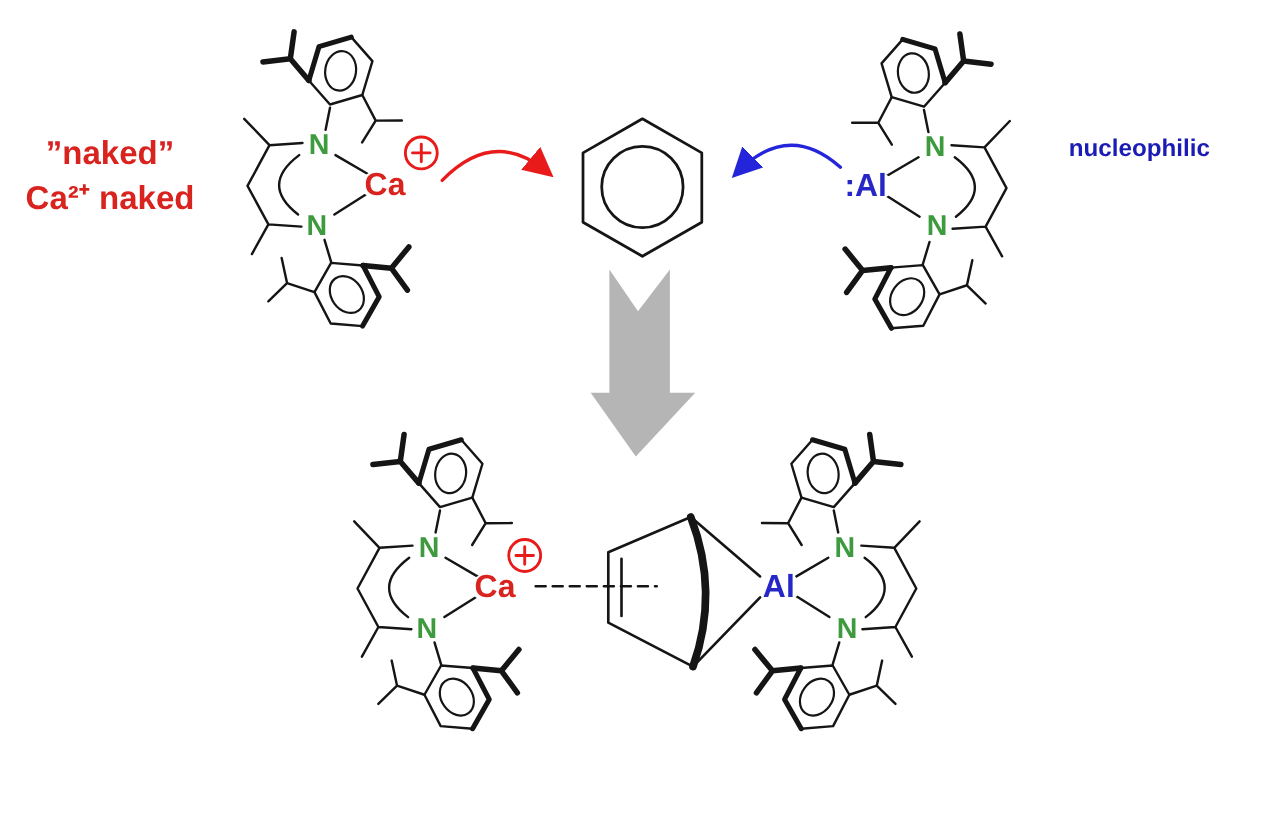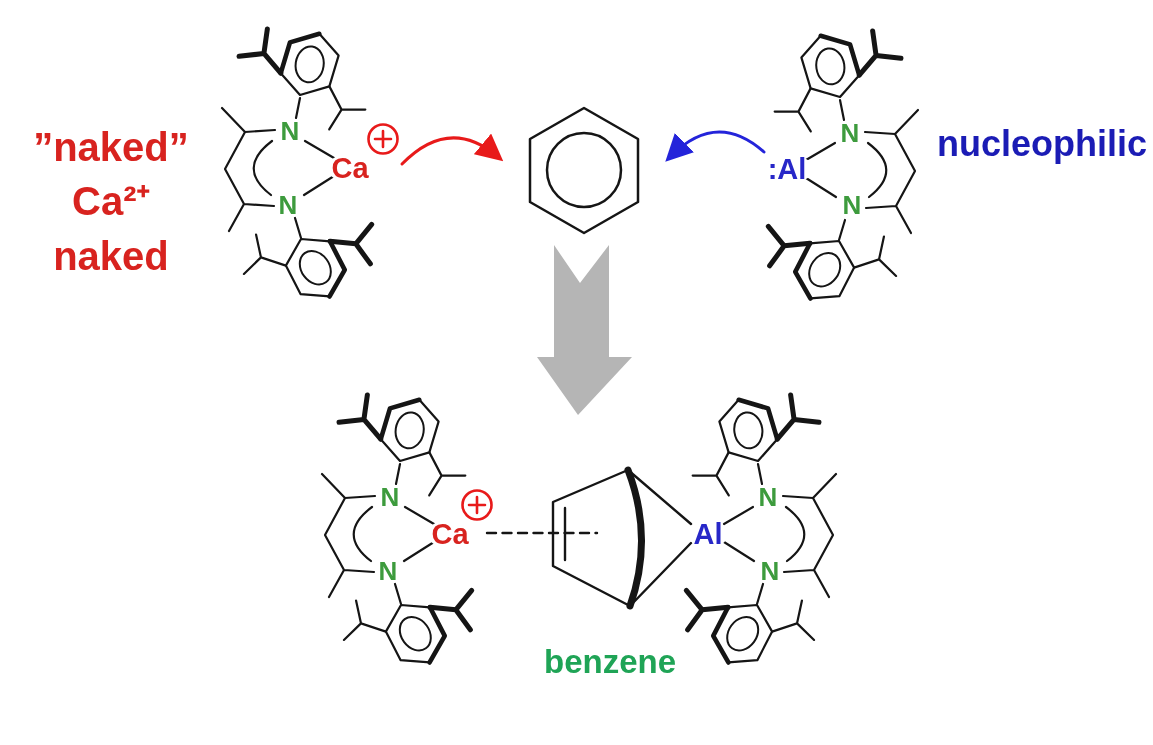--- a/index.html
+++ b/index.html
@@ -1,21 +1,21 @@
 <!DOCTYPE html>
 <html><head>
 <meta charset="utf-8">
 <style>
   html,body{margin:0;padding:0;background:#ffffff;}
   body{width:1153px;height:745px;position:relative;overflow:hidden;
        font-family:"Liberation Sans",sans-serif;}
   .stage{position:absolute;left:0;top:0;width:1153px;height:745px;}
   .label{position:absolute;font-weight:700;text-align:center;line-height:1.36;}
-  .label-left{left:19px;top:120px;width:184px;font-size:40px;color:#d8231f;}
-  .label-right{left:931px;top:120px;width:222px;font-size:36px;color:#1b1cb5;}
+  .label-left{left:8px;top:120px;width:184px;font-size:30px;color:#d8231f;}
+  .label-right{left:878px;top:120px;width:222px;font-size:22px;color:#1b1cb5;text-align:right;}
   .label-bottom{left:450px;top:640px;width:320px;font-size:33px;color:#1fa456;line-height:1.32;}
   .atom-n{font-size:26px;font-weight:700;}
   .atom-m{font-size:29px;font-weight:700;}
   text{text-anchor:middle;dominant-baseline:central;}
 </style>
 </head>
 <body>
 
 <svg class="stage" width="1153" height="745" viewBox="0 0 1153 745" xmlns="http://www.w3.org/2000/svg">
   <defs>
@@ -122,14 +122,13 @@
 <div class="label label-left">
   <div>”naked”</div>
   <div>Ca²⁺ naked</div>
 </div>
 
 <div class="label label-right">
   <div>nucleophilic</div>
 </div>
 
 <div class="label label-bottom">
-  <div>benzene</div>
 </div>
 
 </body></html>

